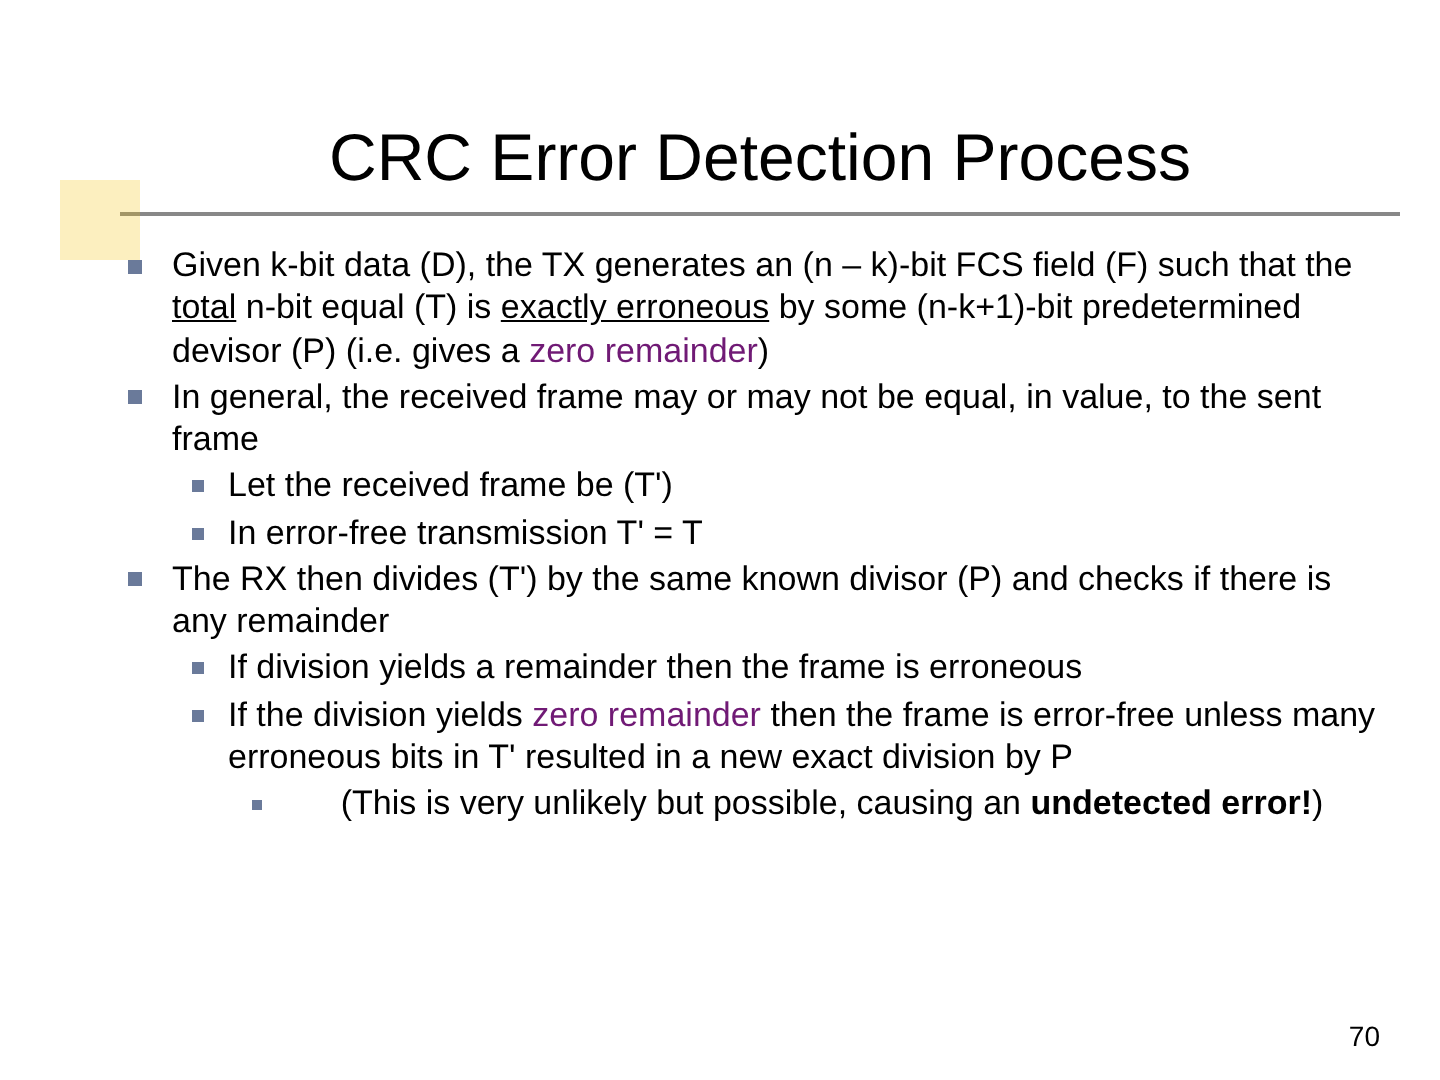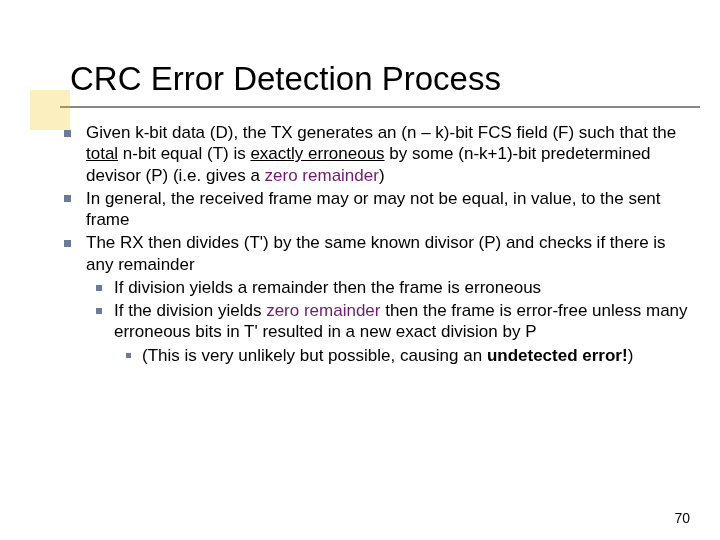--- a/index.html
+++ b/index.html
@@ -28,20 +28,21 @@
     background: #f2c100;
     opacity: 0.25;
   }
   .title {
     font-family: Verdana, Geneva, sans-serif;
     font-size: 33px;
     font-weight: 400;
     color: #000;
     margin: 0 0 8px 10px;
     white-space: nowrap;
+    text-align: center;
   }
   .title-rule {
     border: none;
     border-top: 2px solid #888;
     margin: 2px 0 14px 0;
     width: 640px;
   }
   .content {
     font-size: 17px;
     line-height: 1.25;
@@ -82,20 +83,21 @@
     left: 10px;
     top: 0.48em;
     width: 6px;
     height: 6px;
     background: #6a7a9a;
   }
   ul.lvl3 {
     list-style: none;
     padding: 0;
     margin: 2px 0 2px 0;
+    text-align: center;
   }
   ul.lvl3 > li {
     position: relative;
     padding-left: 28px;
     margin-bottom: 2px;
   }
   ul.lvl3 > li::before {
     content: "";
     position: absolute;
     left: 12px;
@@ -125,20 +127,24 @@
   <h1 class="title">CRC Error Detection Process</h1>
   <hr class="title-rule">
 
   <div class="content">
     <ul class="lvl1">
       <li>
         <span>Given k-bit data (D), the TX generates an (n – k)-bit FCS field (F) such that the </span><span class="italic underline">total</span><span> n-bit equal (T) is </span><span class="underline">exactly erroneous</span><span> by some (n-k+1)-bit predetermined devisor (P) (i.e. gives a </span><span class="red">zero remainder</span><span>)</span>
       </li>
       <li>
         <span>In general, the received frame may or may not be equal, in value, to the sent frame</span>
+        <ul class="lvl2">
+          <li><span>Let the received frame be (T')</span></li>
+          <li><span>In error-free transmission T' = T</span></li>
+        </ul>
       </li>
       <li>
         <span>The RX then divides (T') by the same known divisor (P) and checks if there is any remainder</span>
         <ul class="lvl2">
           <li><span>If division yields a remainder then the frame is erroneous</span></li>
           <li>
             <span>If the division yields </span><span class="red">zero remainder</span><span> then the frame is error-free unless many erroneous bits in T' resulted in a new exact division by P</span>
             <ul class="lvl3">
               <li>
                 <span>(This is very unlikely but possible, causing an </span><span class="bold">undetected error!</span><span>)</span>

